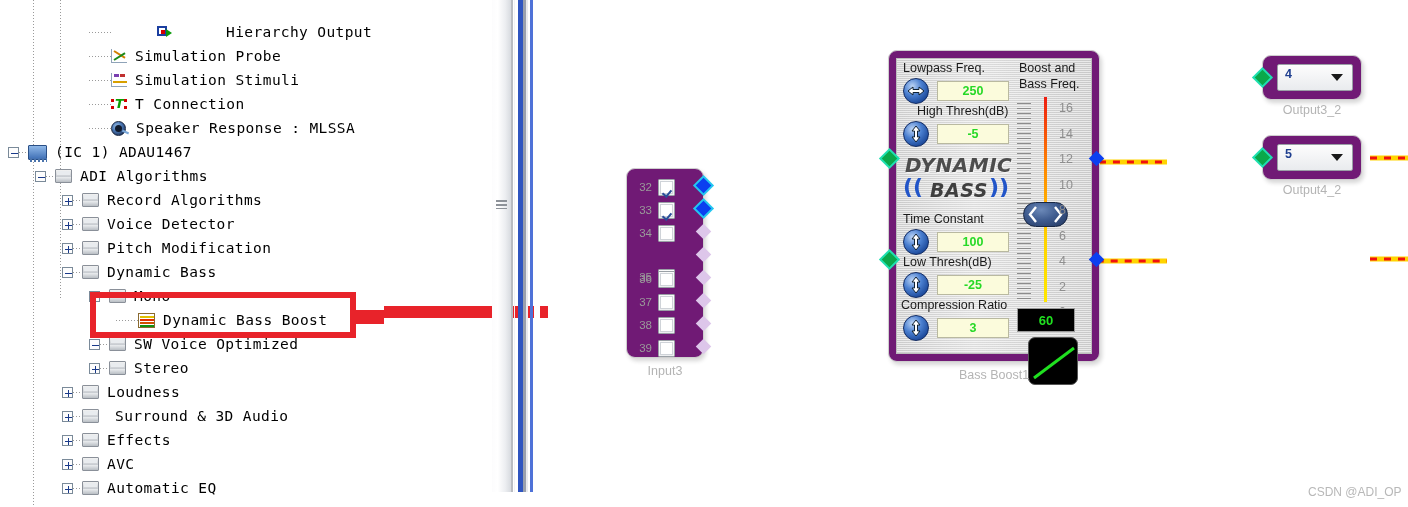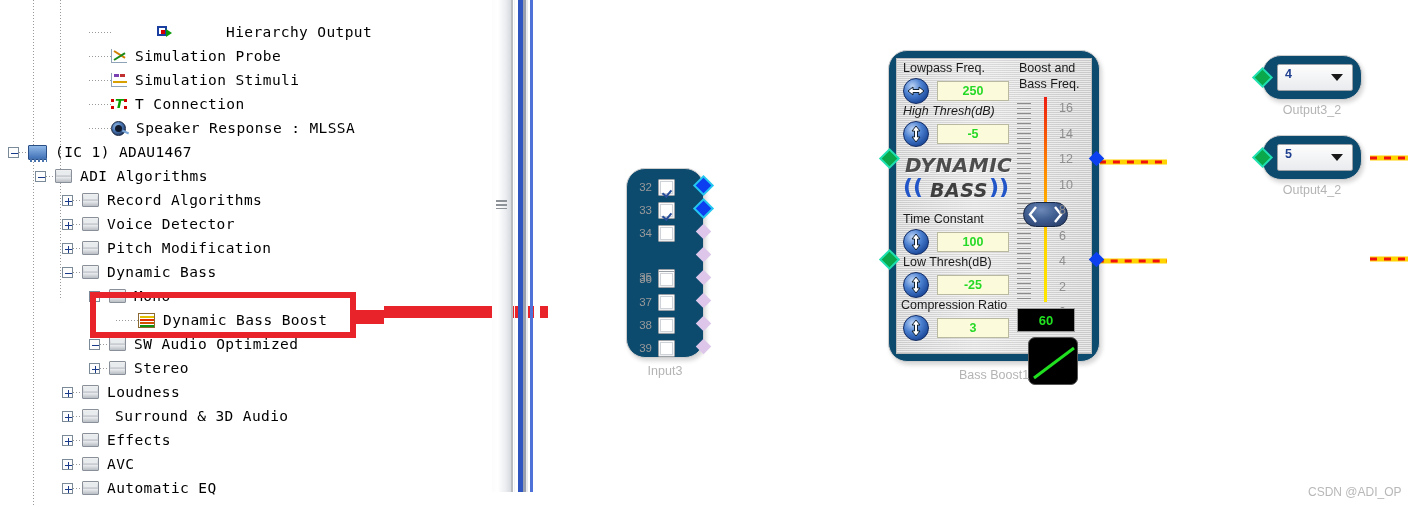--- a/index.html
+++ b/index.html
@@ -76,21 +76,21 @@
   
   #scroll-col{position:absolute;top:0;height:492px;}
   .sb-track{position:absolute;top:0;width:19px;height:492px;background:linear-gradient(to right,#f3f4f6,#ffffff 35%,#e6e8eb 75%,#cfd3d8);border-left:1px solid #c7cace;box-sizing:border-box;}
   .sb-thumb{position:absolute;width:19px;background:linear-gradient(to right,#fcfcfd,#ffffff 30%,#eceef1 70%,#d7dadf);}
   .sb-grip{position:absolute;width:11px;height:9px;
      background:repeating-linear-gradient(to bottom,#8d9299 0 2px,transparent 2px 4px);}
   .vbar{position:absolute;top:0;height:492px;}
 
   
   #canvas{position:absolute;left:548px;top:0;width:860px;height:507px;background:#fff;}
-  .node{position:absolute;background:#0c4a6e;border:1px solid #cfcfcf;border-radius:19px;
+  .node{position:absolute;background:#701a75;border:1px solid #cfcfcf;border-radius:9px;
      box-shadow:2px 3px 4px rgba(0,0,0,0.16);box-sizing:border-box;}
   .node-caption{position:absolute;text-align:center;font-size:12.5px;color:#b4b4b4;
      font-family:"Liberation Sans",sans-serif;white-space:nowrap;}
 
   
   .chan-row{position:absolute;display:flex;align-items:center;height:18px;}
   .chan-num{width:19px;text-align:right;font-size:11.5px;color:#9a9a9a;font-family:"Liberation Sans",sans-serif;}
   .chk{width:17px;height:17px;margin-left:6px;border:1px solid #9aa0a6;background:linear-gradient(#fbfbfb,#eceef0);
      box-sizing:border-box;position:relative;border-radius:1px;}
   .chk i{position:absolute;left:1px;top:1px;right:1px;bottom:1px;border:1px solid #cfd3d8;box-sizing:border-box;background:#fff;}
@@ -248,21 +248,21 @@
             <i style="top:5px;background:#e03000"></i>
             <i style="top:8px;background:#d05000"></i>
             <i style="top:11px;background:#109010"></i>
           </span>
           <span class="tree-label" style="margin-left:8px">Dynamic Bass Boost</span>
         </div>
         <div class="tree-row" style="top: 332px; left: 89px;">
           <span class="expander "></span>
           <span class="dots" style="width:9px"></span>
           <span class="ico ico-folder"></span>
-          <span class="tree-label" style="margin-left:8px">SW Audio Optimized</span>
+          <span class="tree-label" style="margin-left:8px">SW Voice Optimized</span>
         </div>
         <div class="tree-row" style="top: 356px; left: 89px;">
           <span class="expander plus"></span>
           <span class="dots" style="width:9px"></span>
           <span class="ico ico-folder"></span>
           <span class="tree-label" style="margin-left:8px">Stereo</span>
         </div>
         <div class="tree-row" style="top: 380px; left: 62px;">
           <span class="expander plus"></span>
           <span class="dots" style="width:9px"></span>
@@ -404,21 +404,21 @@
       <div class="db-face">
 
         <div class="db-lab" style="left:6px;top:2px;">Lowpass Freq.</div>
         <div class="knob" style="left:6px;top:19px;">
           <svg class="ar" width="18" height="12" viewBox="0 0 18 12">
             <path d="M1 6 L6 2 L6 4.5 L12 4.5 L12 2 L17 6 L12 10 L12 7.5 L6 7.5 L6 10 Z" fill="#fff" stroke="#123"></path>
           </svg>
         </div>
         <div class="val-field" style="left:40px;top:22px;width:72px;">250</div>
 
-        <div class="db-lab" style="left:6px;top:45px;font-style:italic;">High Thresh(dB)</div>
+        <div class="db-lab" style="left:20px;top:45px;">High Thresh(dB)</div>
         <div class="knob" style="left:6px;top:62px;">
           <svg class="ar" width="12" height="18" viewBox="0 0 12 18">
             <path d="M6 1 L10 6 L7.5 6 L7.5 12 L10 12 L6 17 L2 12 L4.5 12 L4.5 6 L2 6 Z" fill="#fff" stroke="#123"></path>
           </svg>
         </div>
         <div class="val-field" style="left:40px;top:65px;width:72px;">-5</div>
 
         <div class="logo-dyn" style="left:8px;top:94px;">DYNAMIC</div>
         <div class="paren" style="left:6px;top:115px;">((</div>
         <div class="logo-bass" style="left:33px;top:120px;">BASS</div>

